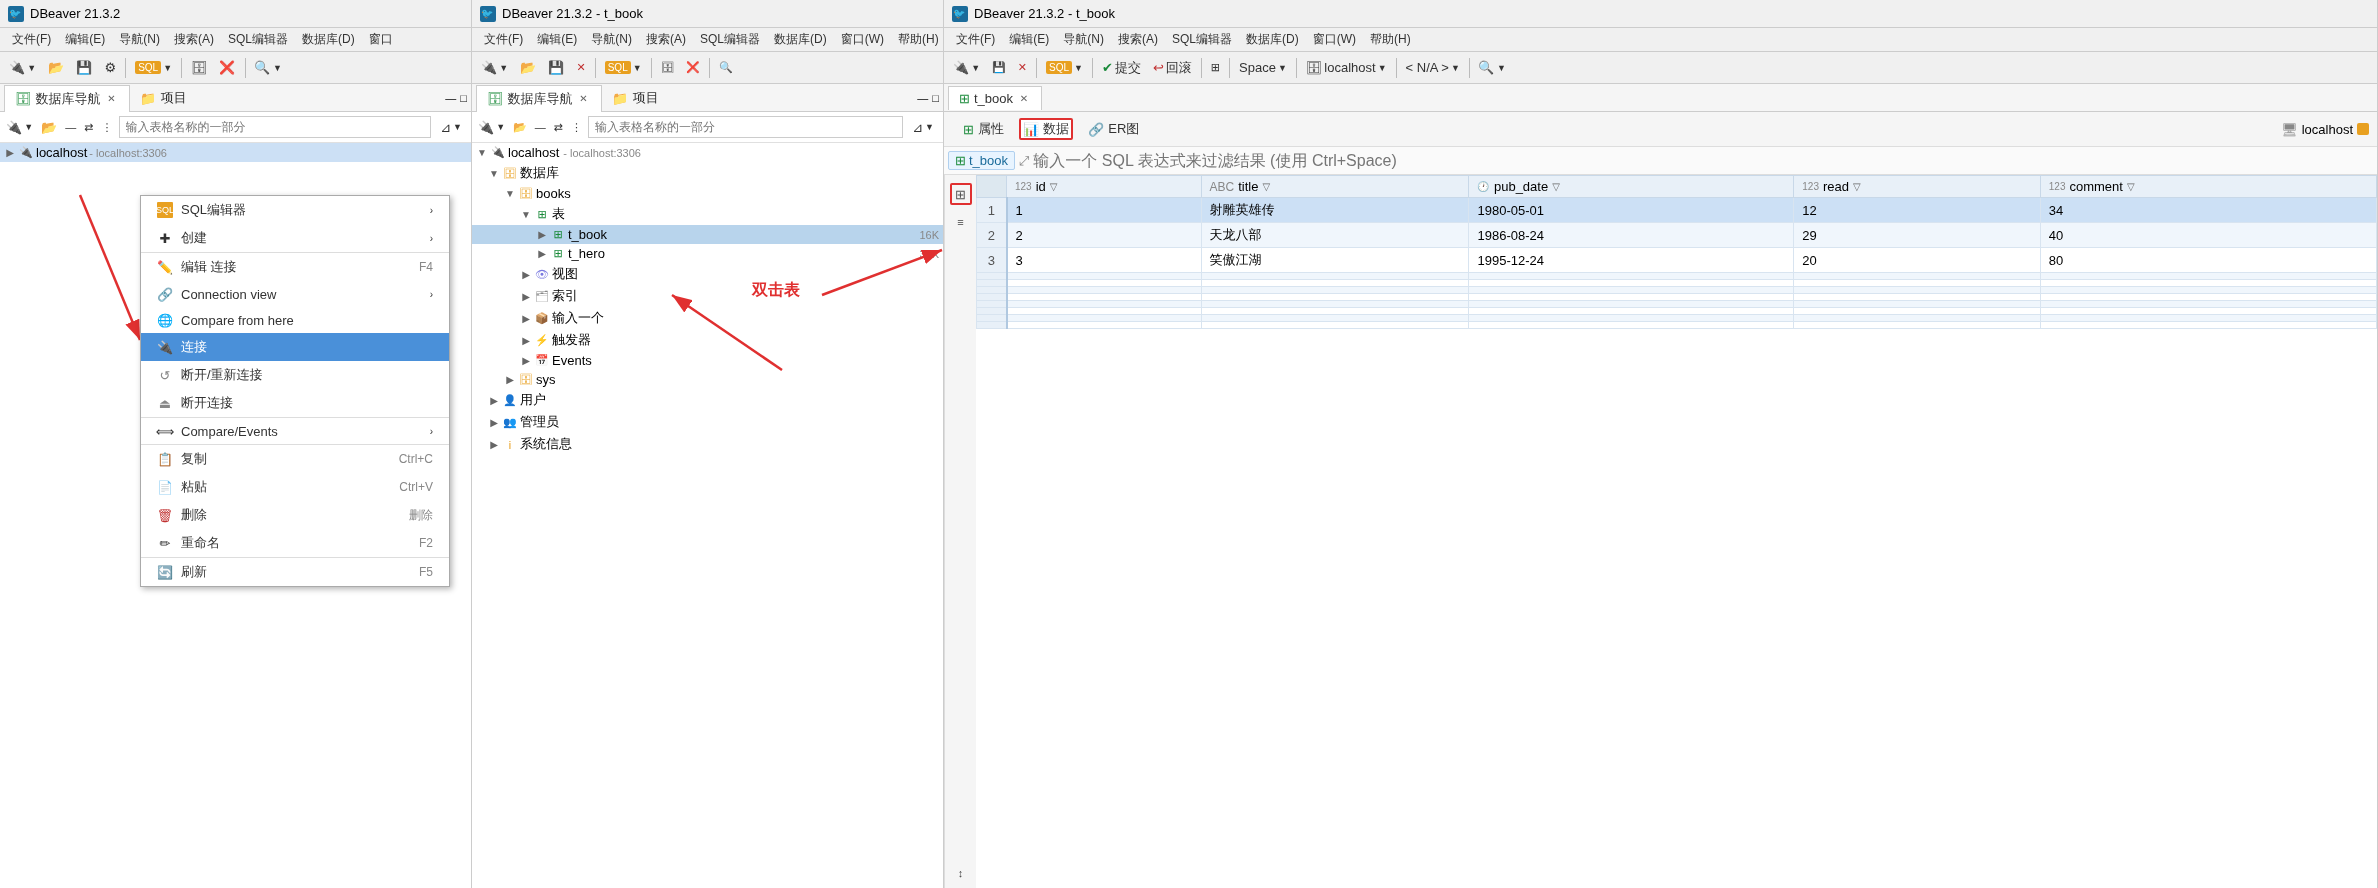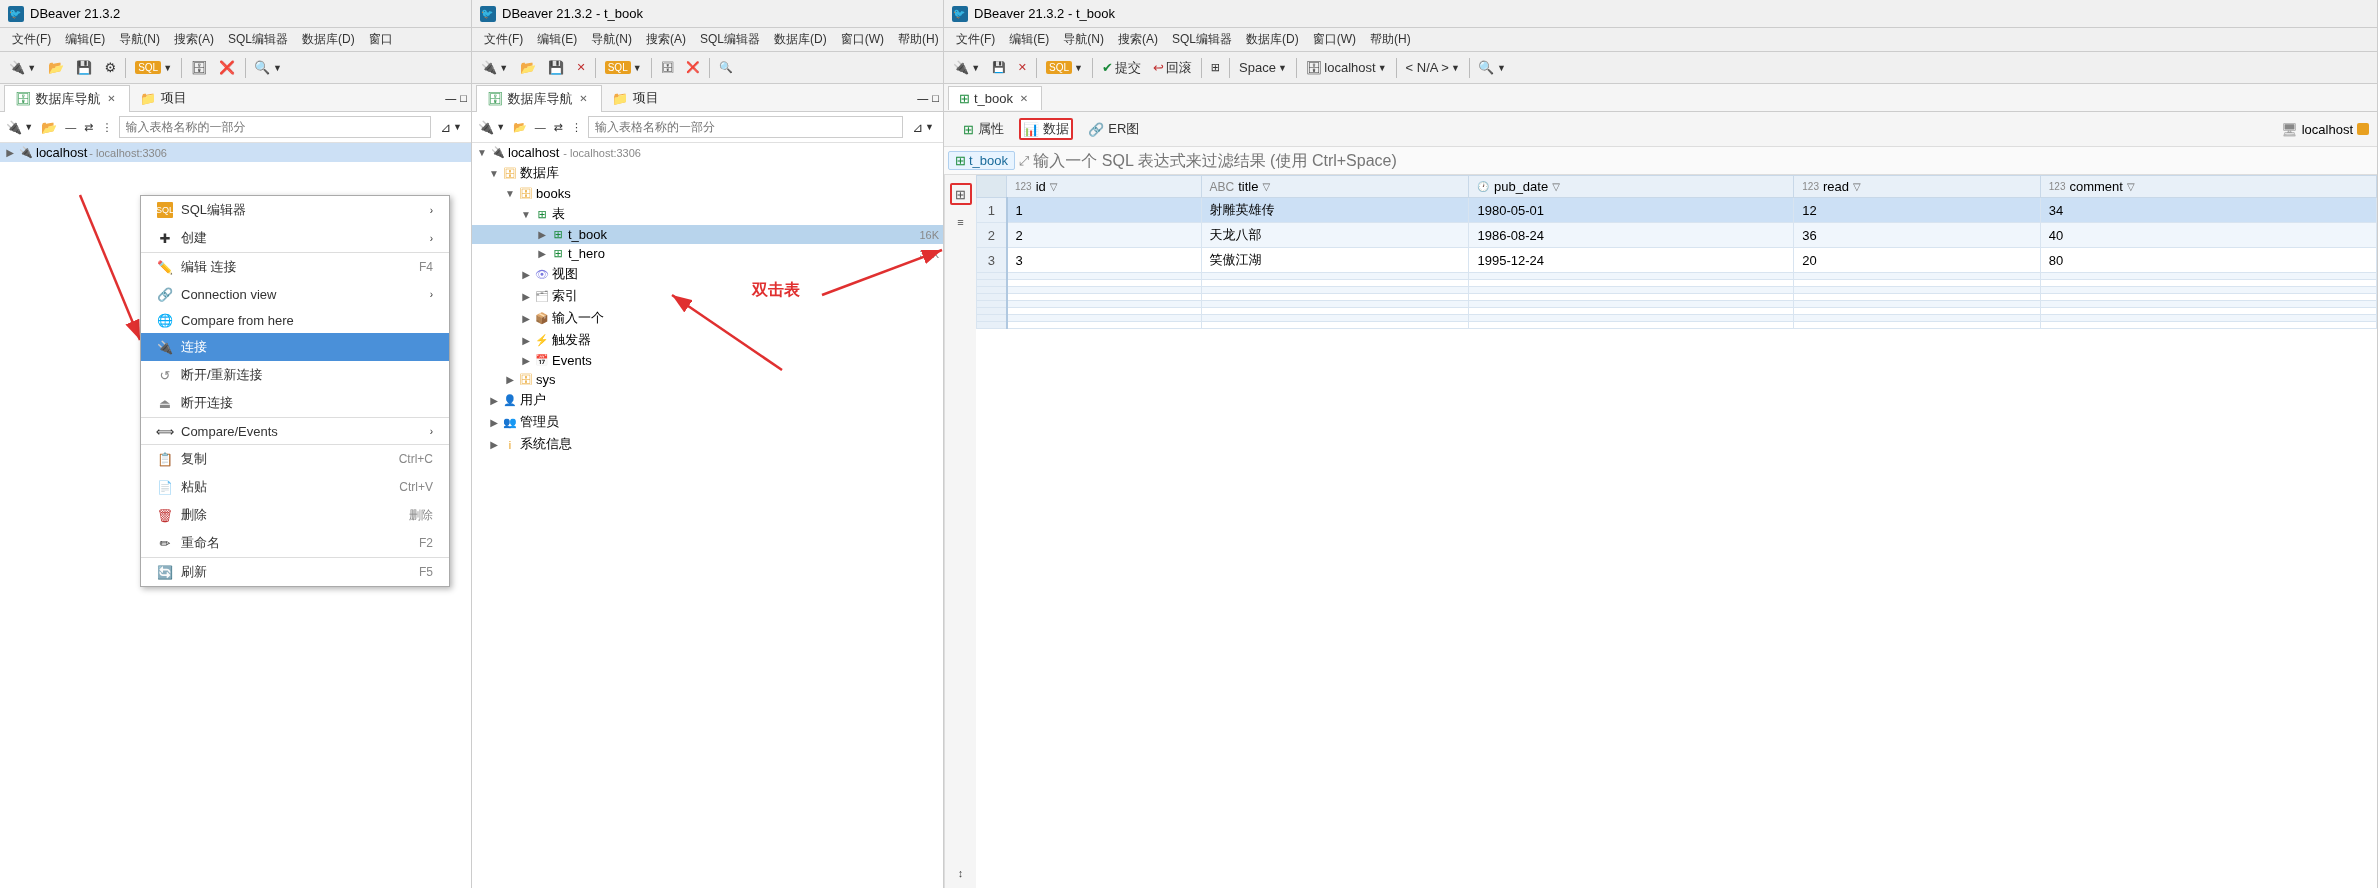--- a/index.html
+++ b/index.html
@@ -661,21 +661,21 @@
     <td>射雕英雄传</td>
     <td>1980-05-01</td>
     <td>12</td>
     <td>34</td>
   </tr>
             <tr>
     <td class="row-num-col">2</td>
     <td>2</td>
     <td>天龙八部</td>
     <td>1986-08-24</td>
-    <td>36</td>
+    <td>29</td>
     <td>40</td>
   </tr>
             <tr>
     <td class="row-num-col">3</td>
     <td>3</td>
     <td>笑傲江湖</td>
     <td>1995-12-24</td>
     <td>20</td>
     <td>80</td>
   </tr>

